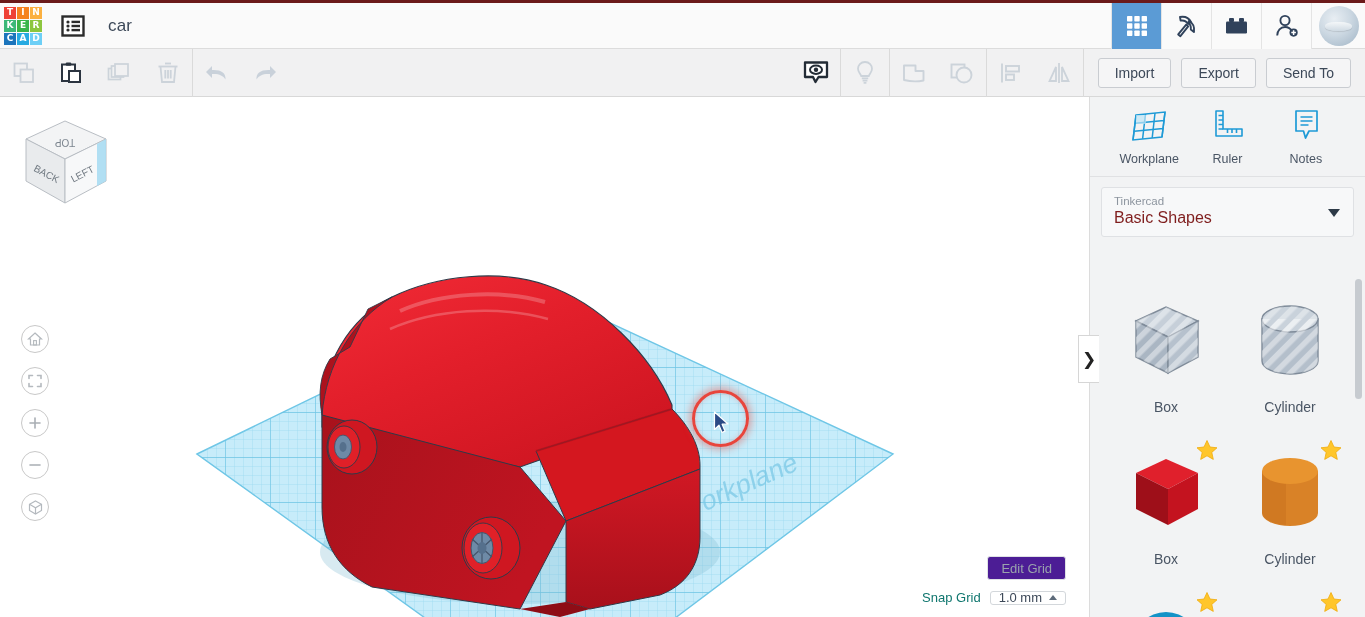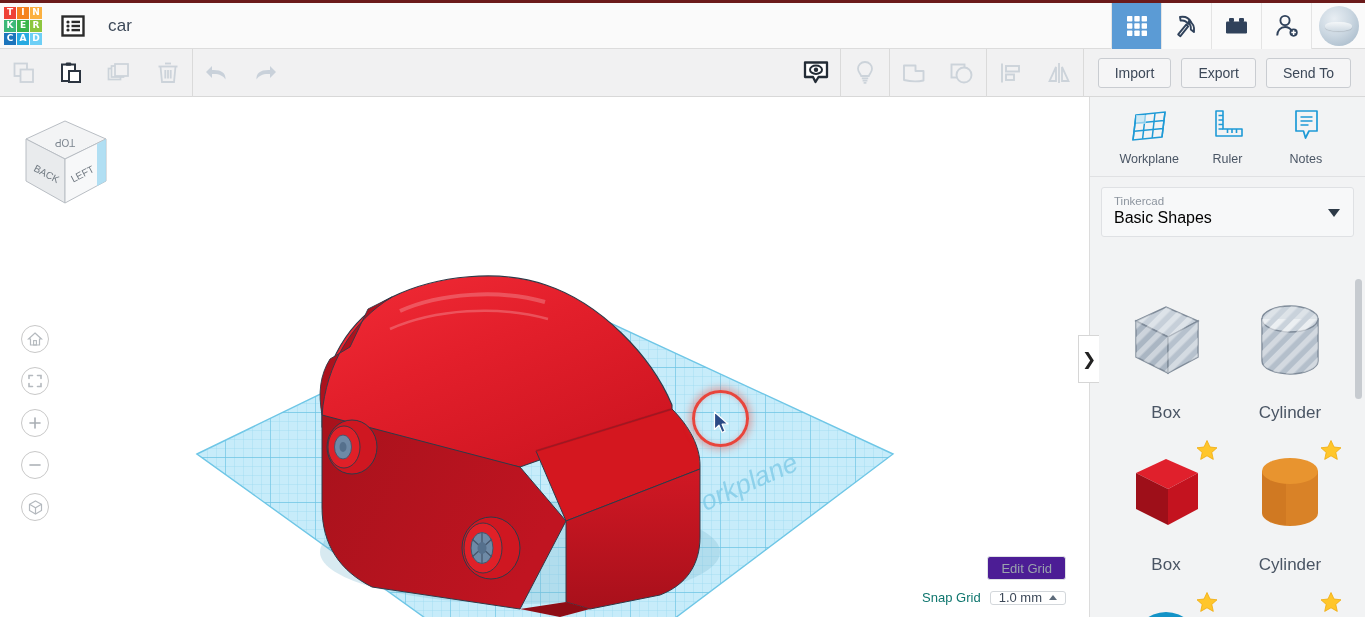--- a/index.html
+++ b/index.html
@@ -153,39 +153,39 @@
     padding: 0 20px; border-bottom: 1px solid #e0e1e3; background: #f2f3f4;
   }
   .ptool { display: flex; flex-direction: column; align-items: center; cursor: pointer; width: 72px; }
   .ptool-label { font-size: 12.5px; color: #4a5564; margin-top: 7px; }
   .dropdown-wrap { padding: 10px 11px 9px 11px; }
   .dropdown {
     background: #f7f8f9; border: 1px solid #dfe1e4; border-radius: 3px;
     padding: 7px 0 9px 12px; position: relative; cursor: pointer;
   }
   .dd-small { font-size: 11.5px; color: #8d959f; }
-  .dd-main { font-size: 16px; color: #000000; margin-top: 2px; }
+  .dd-main { font-size: 16px; color: #7f1d1d; margin-top: 2px; }
   .dd-caret {
     position: absolute; right: 13px; top: 50%; margin-top: -3px;
     width: 0; height: 0; border-left: 6px solid transparent;
     border-right: 6px solid transparent; border-top: 8px solid #2d3a47;
   }
   .shapes-area {
     position: absolute; top: 170px; left: 0; width: 276px; height: 350px;
     background: #f2f3f4; overflow: hidden;
   }
   .shapes-grid {
     display: grid; grid-template-columns: 1fr 1fr; padding: 12px 14px 0 14px;
     row-gap: 0;
   }
   .shape-cell {
     position: relative; height: 152px; display: flex; flex-direction: column;
     align-items: center; justify-content: flex-start; padding-top: 14px; cursor: pointer;
   }
-  .shape-label { font-size: 17px; color: #4a5564; position: absolute; bottom: 8px; text-align: center; }
+  .shape-label { font-size: 14px; color: #4a5564; position: absolute; bottom: 16px; text-align: center; }
   .star { position: absolute; right: 10px; top: 8px; }
   .scrollbar-track {
     position: absolute; right: 2px; top: 4px; width: 7px; height: 340px;
     background: transparent;
   }
   .scrollbar-thumb {
     position: absolute; right: 2px; top: 8px; width: 7px; height: 120px;
     background: #c7cbd0; border-radius: 4px; cursor: pointer;
   }
 </style>

